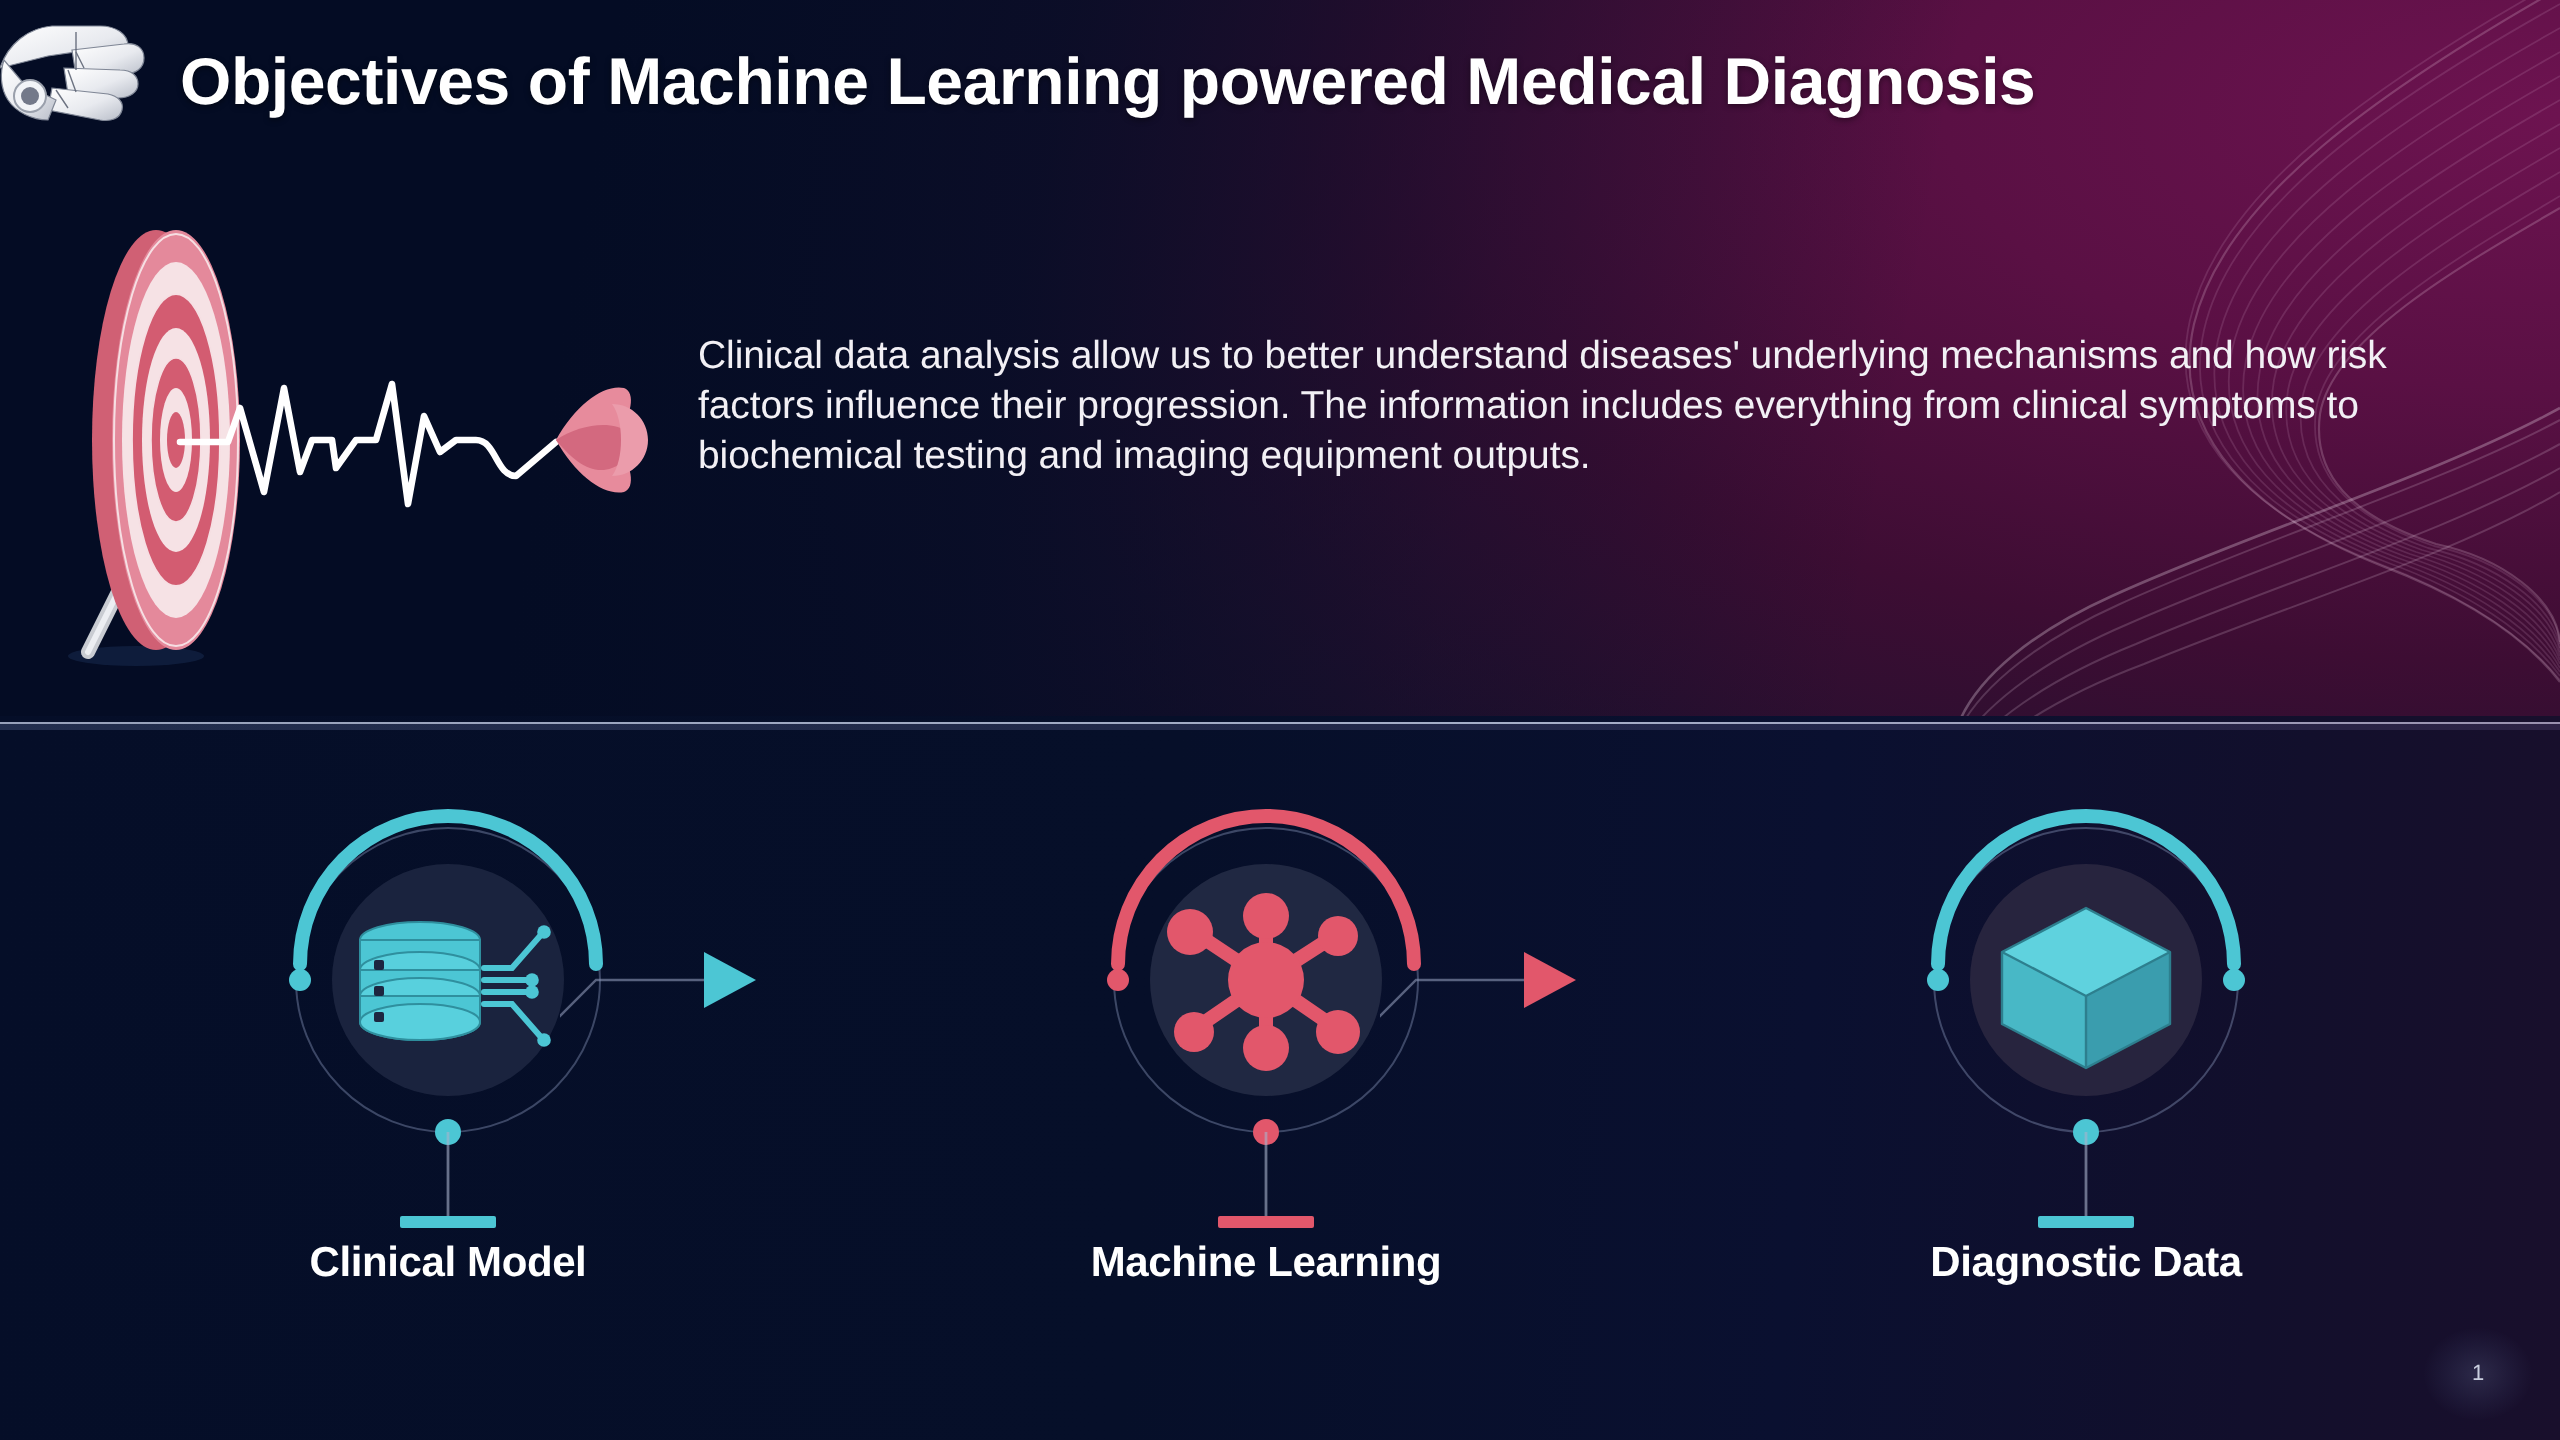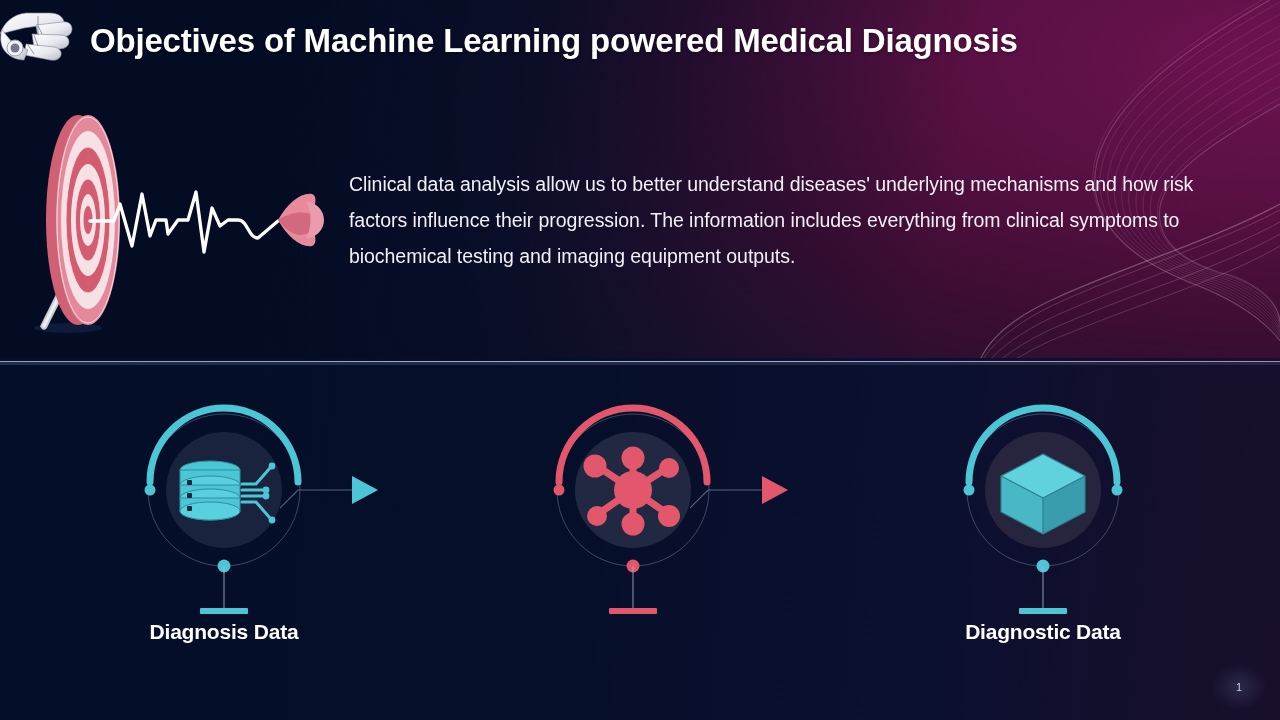--- a/index.html
+++ b/index.html
@@ -52,21 +52,21 @@
   .divider-glow {
     position:absolute; left:0; right:0; top:362px;
     height:3px;
     background:linear-gradient(90deg, rgba(120,140,190,0.25), rgba(140,120,180,0.18));
   }
   
   .target-art { position:absolute; left:16px; top:108px; width:330px; height:232px; }
   .body-text {
     position:absolute; left:349px; top:166px; width:878px;
     font-size:19.5px;
-    line-height:36px;
+    line-height:25px;
     color:#f2f0f5;
     letter-spacing:-0.05px;
   }
   
   .steps { position:absolute; left:0; top:372px; width:1280px; height:300px; }
   .step { position:absolute; top:0; width:300px; height:300px; }
   .step-1 { left:74px; }
   .step-2 { left:483px; }
   .step-3 { left:893px; }
   .step-svg { position:absolute; left:0; top:20px; width:300px; height:230px; }
@@ -231,21 +231,21 @@
             <path d="M168,110 L182,110 L196,126"></path>
           </g>
           <g fill="#4cc6d4">
             <circle cx="198" cy="74" r="3.4"></circle>
             <circle cx="192" cy="98" r="3.4"></circle>
             <circle cx="192" cy="104" r="3.4"></circle>
             <circle cx="198" cy="128" r="3.4"></circle>
           </g>
         </g>
       </svg>
-      <div class="step-label">Diagnosis Data</div>
+      <div class="step-label">Clinical Model</div>
     </div>
 
     <div class="step step-2">
       <svg class="step-svg" viewBox="0 0 300 230">
         <circle cx="150" cy="98" r="76" fill="none" stroke="#7f8bb0" stroke-opacity="0.45" stroke-width="1"></circle>
         <circle cx="150" cy="98" r="58" fill="#242b45" opacity="0.9"></circle>
         <path d="M76,90 A74,74 0 0 1 224,90" fill="none" stroke="#e2576b" stroke-width="7" stroke-linecap="round"></path>
         <circle cx="76" cy="98" r="5.5" fill="#e2576b"></circle>
         <circle cx="150" cy="174" r="6.5" fill="#e2576b"></circle>
         <path d="M150,174 L150,218" stroke="#a8b2cc" stroke-opacity="0.6" stroke-width="1.4"></path>
@@ -261,20 +261,21 @@
         <g fill="#e2576b">
           <circle cx="150" cy="98" r="19"></circle>
           <circle cx="150" cy="66" r="11.5"></circle>
           <circle cx="186" cy="76" r="10"></circle>
           <circle cx="186" cy="124" r="11"></circle>
           <circle cx="150" cy="132" r="11.5"></circle>
           <circle cx="114" cy="124" r="10"></circle>
           <circle cx="112" cy="74" r="11.5"></circle>
         </g>
       </svg>
+      <div class="step-label">Machine Learning</div>
     </div>
 
     <div class="step step-3">
       <svg class="step-svg" viewBox="0 0 300 230">
         <circle cx="150" cy="98" r="76" fill="none" stroke="#7f8bb0" stroke-opacity="0.45" stroke-width="1"></circle>
         <circle cx="150" cy="98" r="58" fill="#2a2740" opacity="0.9"></circle>
         <path d="M76,90 A74,74 0 0 1 224,90" fill="none" stroke="#4cc6d4" stroke-width="7" stroke-linecap="round"></path>
         <circle cx="76" cy="98" r="5.5" fill="#4cc6d4"></circle>
         <circle cx="224" cy="98" r="5.5" fill="#4cc6d4"></circle>
         <circle cx="150" cy="174" r="6.5" fill="#4cc6d4"></circle>

